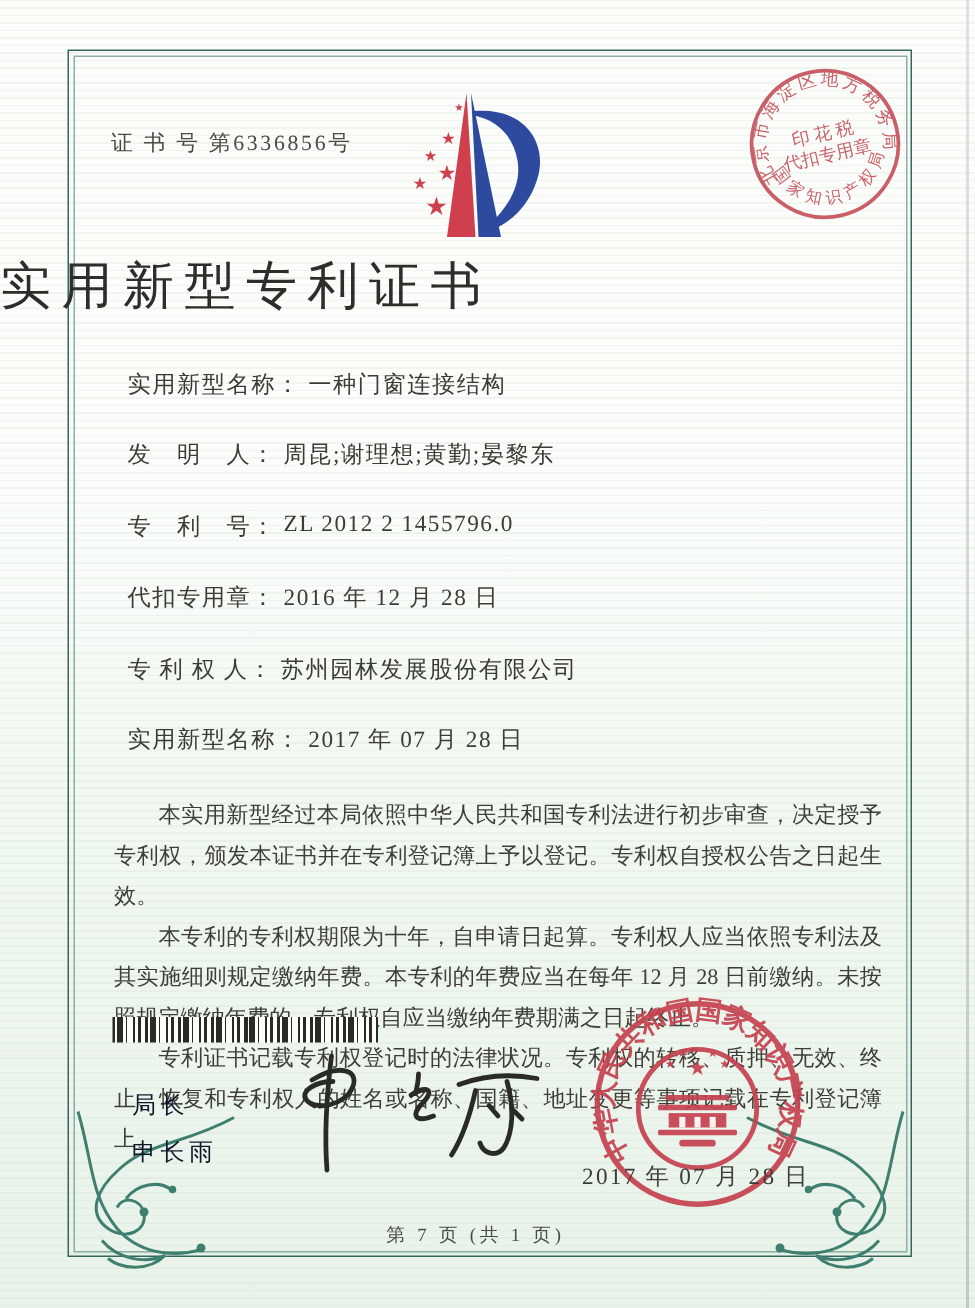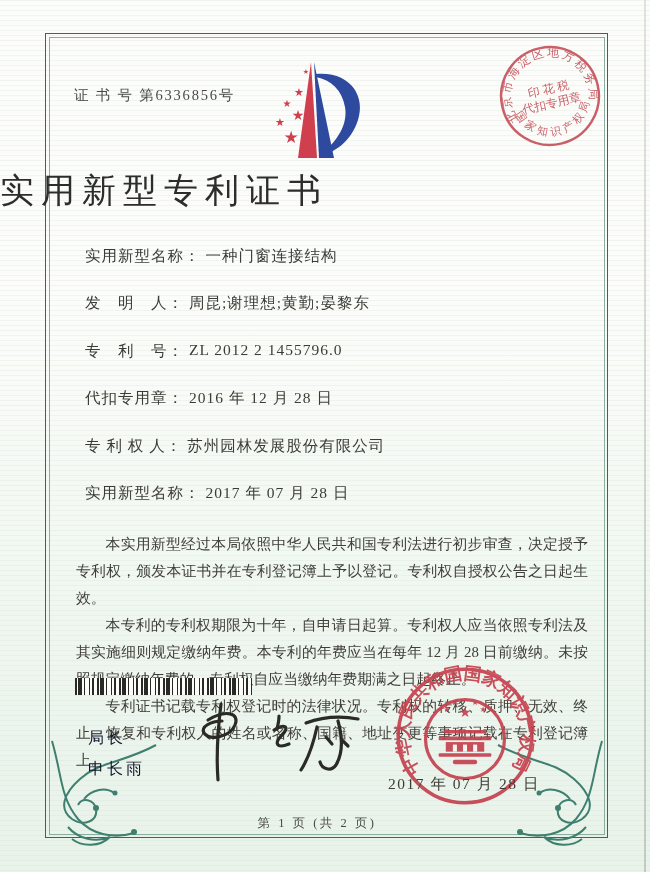--- a/index.html
+++ b/index.html
@@ -201,16 +201,16 @@
       <g fill="#fcf5f2">
         <rect x="73" y="93.5" width="4" height="7"></rect>
         <rect x="83" y="93.5" width="4" height="7"></rect>
         <rect x="93" y="93.5" width="4" height="7"></rect>
       </g>
     </g>
   </svg>
 
   <div class="issue-date">2017 年 07 月 28 日</div>
 
-  <div class="page-footer">第 1 页 (共 2 页)</div>
+  <div class="page-footer">第 7 页 (共 1 页)</div>
 
   <div class="scan-edge-right"></div>
 </div>
 
 </body></html>

